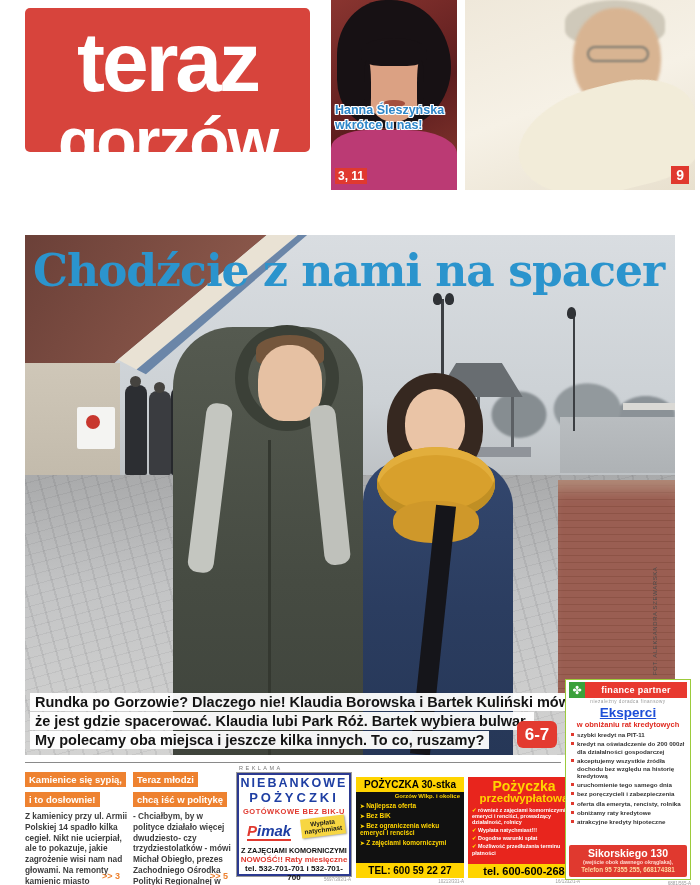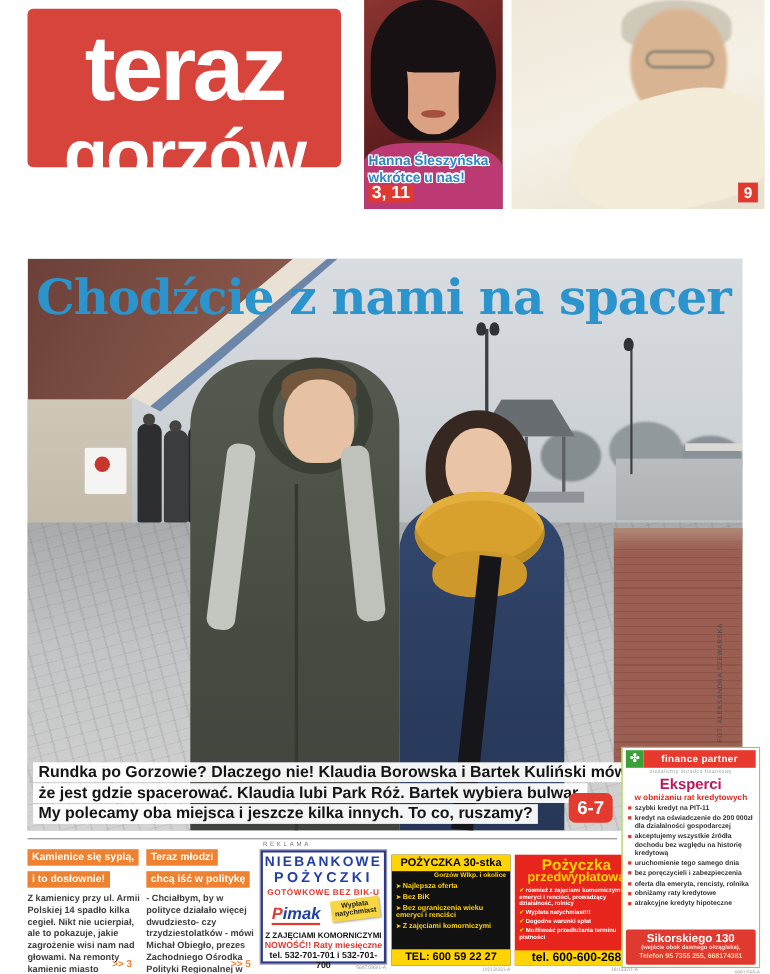--- a/index.html
+++ b/index.html
@@ -21,21 +21,21 @@
   .p1-strand-l { left:33px; top:60px; width:7px; height:60px; background:#171114; border-radius:40%; }
   .p1-strand-r { left:86px; top:60px; width:7px; height:60px; background:#171114; border-radius:40%; }
   .p1-lips { left:52px; top:100px; width:22px; height:7px; background:#a4503e; border-radius:45%; }
   .p1-top { left:0; top:130px; width:126px; height:60px; background:#bb3a74; border-radius:30% 40% 0 0; }
   .p2-hair { left:100px; top:0; width:100px; height:44px; background:#cfc9ba; border-radius:50% 50% 30% 30%; filter:blur(1px); }
   .p2-face { left:108px; top:8px; width:88px; height:102px; background:#d8b492; border-radius:48%; filter:blur(1.5px); }
   .p2-glasses { left:122px; top:46px; width:62px; height:16px; border:2px solid #7d7a70; border-radius:8px; filter:blur(1px); }
   .p2-glove { left:52px; top:86px; width:182px; height:106px; background:#f2ecd9; border-radius:50% 40% 30% 50%; transform:rotate(-14deg); filter:blur(.5px); }
   .promo-cap { position:absolute; left:4px; bottom:6px; color:#2e86c8; font-weight:700; font-size:12.5px; line-height:1.15;
     text-shadow:1px 0 #fff,-1px 0 #fff,0 1px #fff,0 -1px #fff,1px 1px #fff,-1px -1px #fff,1px -1px #fff,-1px 1px #fff; }
-  .pgbox { display:inline-block; background:#e0392f; color:#fff; font-weight:700; font-size:16px; line-height:16px; padding:0 3px; text-shadow:none; vertical-align:bottom; }
+  .pgbox { display:inline-block; background:#e0392f; color:#fff; font-weight:700; font-size:12px; line-height:16px; padding:0 3px; text-shadow:none; vertical-align:bottom;margin-top:36px; }
   .pgbox-9 { position:absolute; right:6px; bottom:6px; background:#e0392f; color:#fff; font-weight:700; font-size:14px; line-height:18px; padding:0 5px; }
 
   
   .infobar { left:25px; top:208px; width:650px; height:20px; background:#d7443c; color:#fff; font-weight:700; font-size:9.5px;
     display:flex; align-items:center; justify-content:space-between; padding:0 9px; letter-spacing:.4px; }
 
   
   .photo { left:25px; top:235px; width:650px; height:520px; background:linear-gradient(180deg,#d9dde1 0%,#ccd1d5 32%,#bcc0c3 48%,#b0b3b6 55%); overflow:hidden; }
   .ph-trees { left:455px; top:118px; width:195px; height:112px;
     background:radial-gradient(ellipse 45px 38px at 20% 55%, #868d91 0 60%, transparent 62%),
@@ -127,21 +127,21 @@
   .przed-bullets li { list-style:none; color:#fff; font-weight:700; font-size:5.4px; line-height:1.2; margin-bottom:1.5px; }
   .przed-bullets li::before { content:"✔ "; color:#ffd400; }
   .przed-tel { background:#ffd400; color:#000; font-weight:700; font-size:11px; text-align:center; padding:1px 0; }
 
   
   .finance { left:565px; top:679px; width:126px; height:201px; background:#fff; border:1.5px solid #9ccb3b; display:flex; flex-direction:column; padding:2px 3px; }
   .fin-head { display:flex; height:16px; }
   .fin-clover { width:16px; height:16px; background:#3aa13a; color:#fff; font-size:11px; line-height:16px; text-align:center; }
   .fin-brand { flex:1; background:#e8392f; color:#fff; font-weight:700; font-size:9px; line-height:16px; text-align:center; letter-spacing:.3px; }
   .fin-sub { font-size:4.6px; color:#999; text-align:center; letter-spacing:.5px; margin:1px 0 2px; }
-  .fin-title { color:#be185d; font-weight:700; font-size:13.5px; text-align:center; line-height:1.05; }
+  .fin-title { color:#1d4ed8; font-weight:700; font-size:13.5px; text-align:center; line-height:1.05;text-decoration:underline; }
   .fin-subtitle { color:#e02a20; font-weight:700; font-size:7.5px; text-align:center; margin-bottom:2px; }
   .fin-bullets { flex:1; padding-left:2px; }
   .fin-bullets li { list-style:none; font-size:6.2px; font-weight:700; color:#333; line-height:1.2; margin-bottom:1.8px; padding-left:6px; position:relative; }
   .fin-bullets li::before { content:""; position:absolute; left:0; top:2px; width:3px; height:3px; background:#e0392f; }
   .fin-box { background:#e0392f; border-radius:2px; text-align:center; padding:2px 1px 3px; }
   .fin-addr { color:#fff; font-weight:700; font-size:10.5px; line-height:1.2; }
   .fin-note { color:#ffd9d0; font-weight:700; font-size:5.4px; line-height:1.2; }
   .fin-tel { color:#ffd9a0; font-weight:700; font-size:6.3px; line-height:1.3; }
 </style>
 </head>

